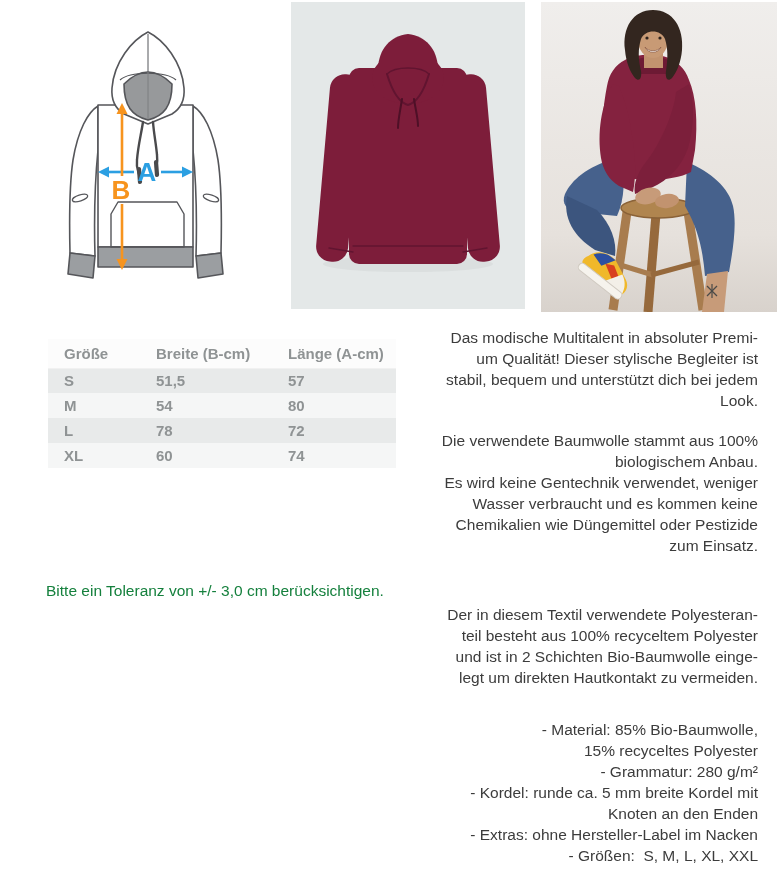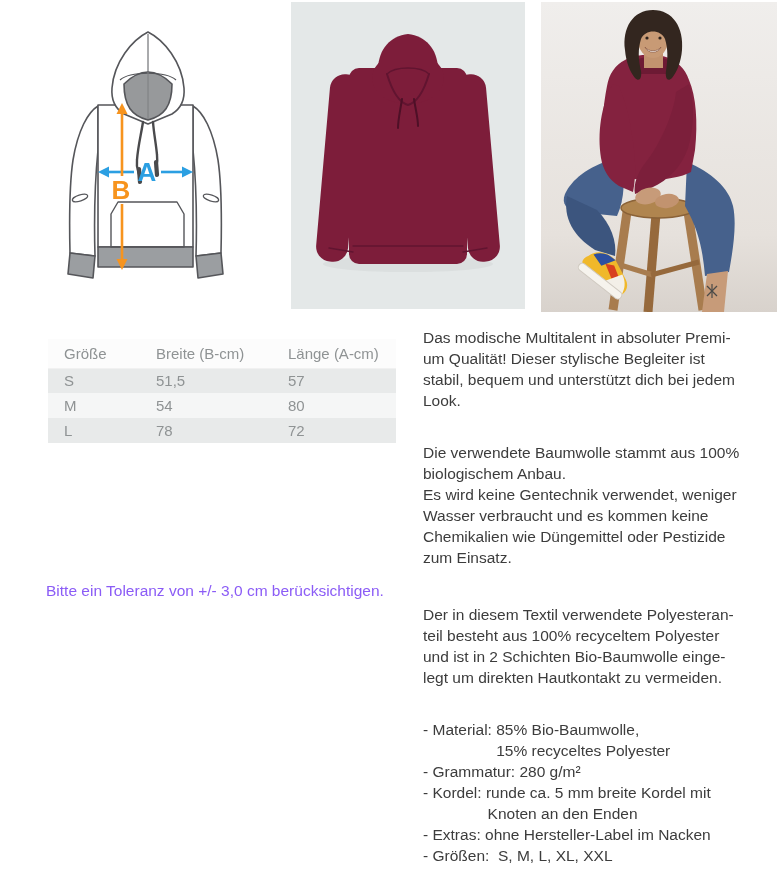--- a/index.html
+++ b/index.html
@@ -19,40 +19,41 @@
   
   .size-table {
     position:absolute; left:48px; top:339px; width:348px;
     border-collapse:collapse; table-layout:fixed;
     font-size:15px; color:#8f9394;
   }
   .size-table col.c1 { width:92px; }
   .size-table col.c2 { width:132px; }
   .size-table col.c3 { width:124px; }
   .size-table th, .size-table td {
-    text-align:left; font-weight:400; padding:0 0 0 16px;
+    text-align:left; font-weight:700; padding:0 0 0 16px;
     white-space:nowrap; overflow:hidden;
   }
   .size-table thead th { height:29px; background:#fcfcfc; border-bottom:1px solid #f1f1f1; }
   .size-table tbody td { height:25px; }
   .size-table tbody tr.odd  td { background:#e8eaea; }
   .size-table tbody tr.even td { background:#f5f6f6; }
 
   
   .tolerance {
     position:absolute; left:46px; top:580px; width:370px;
-    font-size:15.5px; line-height:21px; color:#8b5cf6;
+    font-size:15.5px; line-height:21px; color:#15803d;
   }
   .desc {
     position:absolute; left:423px; width:335px;
     font-size:15.5px; line-height:21px; color:#3c3c3c;
     white-space:pre-wrap;
+    text-align:right;
   }
   #desc-para1 { top:327px; }
-  #desc-para2 { top:442px; }
+  #desc-para2 { top:430px; }
   #desc-para3 { top:604px; }
   #desc-specs { top:719px; }
 </style>
 </head>
 <body>
 
 <div class="panel" id="diagram-panel">
   <svg viewBox="0 0 220 290">
     <g stroke="#55565a" stroke-width="1.6" fill="#ffffff" stroke-linejoin="round">
 
@@ -213,20 +214,25 @@
     </tr>
     <tr class="even">
       <td>M</td>
       <td>54</td>
       <td>80</td>
     </tr>
     <tr class="odd">
       <td>L</td>
       <td>78</td>
       <td>72</td>
+    </tr>
+    <tr class="even">
+      <td>XL</td>
+      <td>60</td>
+      <td>74</td>
     </tr>
   </tbody>
 </table>
 
 <div class="tolerance">Bitte ein Toleranz von +/- 3,0 cm berücksichtigen.</div>
 
 <div class="desc" id="desc-para1">Das modische Multitalent in absoluter Premi-
 um Qualität! Dieser stylische Begleiter ist
 stabil, bequem und unterstützt dich bei jedem
 Look.</div>

